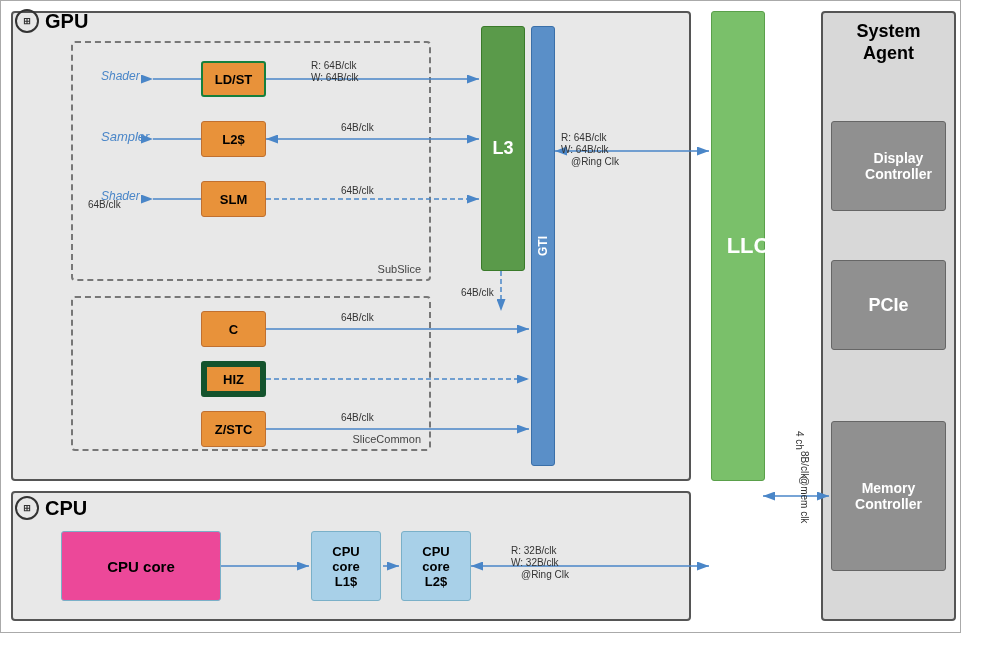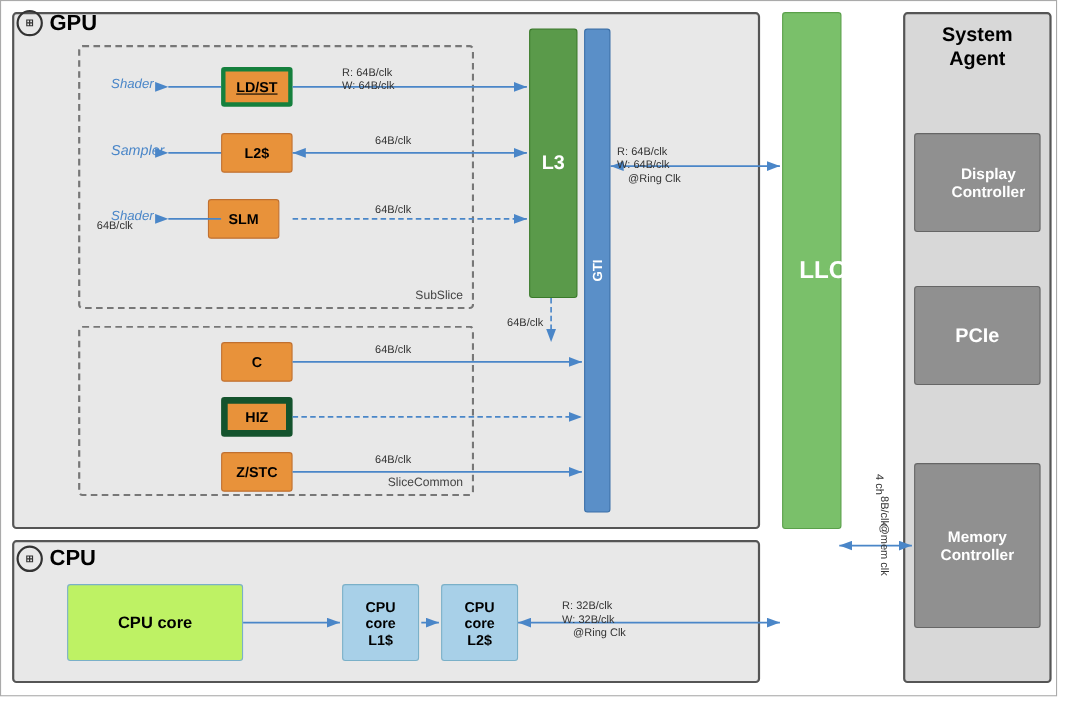--- a/index.html
+++ b/index.html
@@ -85,23 +85,23 @@
 
     .d-slicecommon-label {
       position: absolute;
       bottom: 4px;
       right: 8px;
       font-size: 11px;
       color: #444;
     }
 
     
-    .d-ldst { position: absolute; left: 200px; top: 60px; width: 65px; height: 36px; background: #e8923a; border: 4px solid #15803d; border-radius: 3px; display:flex; align-items:center; justify-content:center; font-weight:bold; font-size:13px;text-decoration:underline; }
+    .d-ldst { position: absolute; left: 200px; top: 60px; width: 65px; height: 36px; background: #e8923a; border: 2px solid #15803d; border-radius: 3px; display:flex; align-items:center; justify-content:center; font-weight:bold; font-size:13px; }
     .d-l2s  { position: absolute; left: 200px; top: 120px; width: 65px; height: 36px; background: #e8923a; border: 1px solid #c07030; border-radius: 3px; display:flex; align-items:center; justify-content:center; font-weight:bold; font-size:13px; }
-    .d-slm  { position: absolute; left: 188px; top: 180px; width: 65px; height: 36px; background: #e8923a; border: 1px solid #c07030; border-radius: 3px; display:flex; align-items:center; justify-content:center; font-weight:bold; font-size:13px; }
+    .d-slm  { position: absolute; left: 200px; top: 180px; width: 65px; height: 36px; background: #e8923a; border: 1px solid #c07030; border-radius: 3px; display:flex; align-items:center; justify-content:center; font-weight:bold; font-size:13px; }
 
     
     .d-c    { position: absolute; left: 200px; top: 310px; width: 65px; height: 36px; background: #e8923a; border: 1px solid #c07030; border-radius: 3px; display:flex; align-items:center; justify-content:center; font-weight:bold; font-size:13px; }
     .d-hiz  { position: absolute; left: 200px; top: 360px; width: 65px; height: 36px; background: #e8923a; border: 6px solid #14532d; border-radius: 3px; display:flex; align-items:center; justify-content:center; font-weight:bold; font-size:13px; }
     .d-zstc { position: absolute; left: 200px; top: 410px; width: 65px; height: 36px; background: #e8923a; border: 1px solid #c07030; border-radius: 3px; display:flex; align-items:center; justify-content:center; font-weight:bold; font-size:13px; }
 
     
     .d-shader1 { position:absolute; left:100px; top:68px; color:#4a86c8; font-style:italic; font-size:12px; }
     .d-sampler  { position:absolute; left:100px; top:128px; color:#4a86c8; font-style:italic; font-size:13px; }
     .d-shader2  { position:absolute; left:100px; top:188px; color:#4a86c8; font-style:italic; font-size:12px; }
@@ -174,21 +174,21 @@
       font-weight: bold;
       display: flex;
       align-items: center;
       gap: 6px;
     }
 
     .d-cpu-core {
       position: absolute;
       left: 60px; top: 530px;
       width: 160px; height: 70px;
-      background: #bef264;
+      background: #ec4899;
       border: 1px solid #7ab0c8;
       border-radius: 3px;
       display: flex;
       align-items: center;
       justify-content: center;
       font-weight: bold;
       font-size: 15px;
     }
 
     .d-cpu-l1 {

